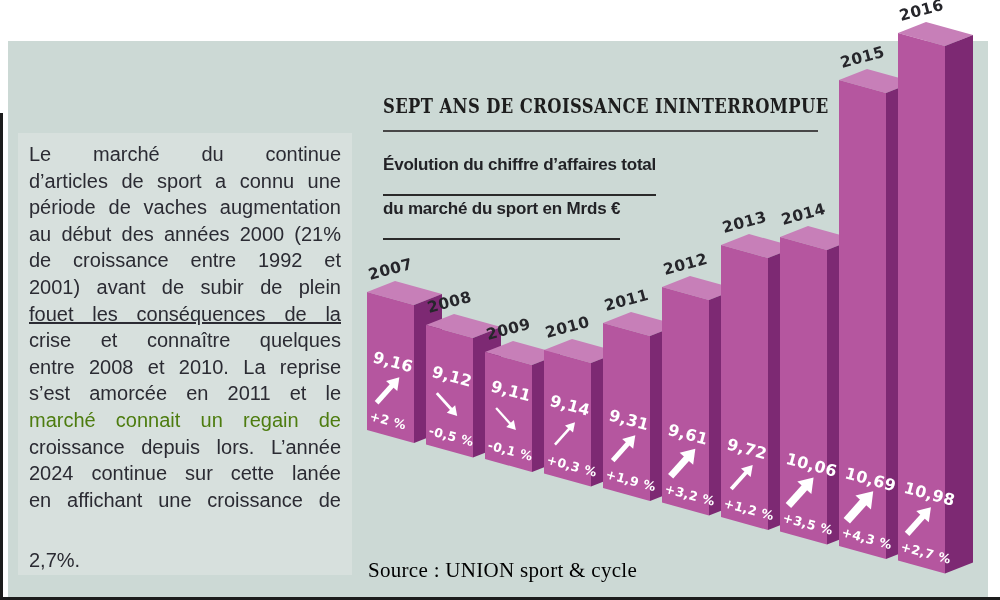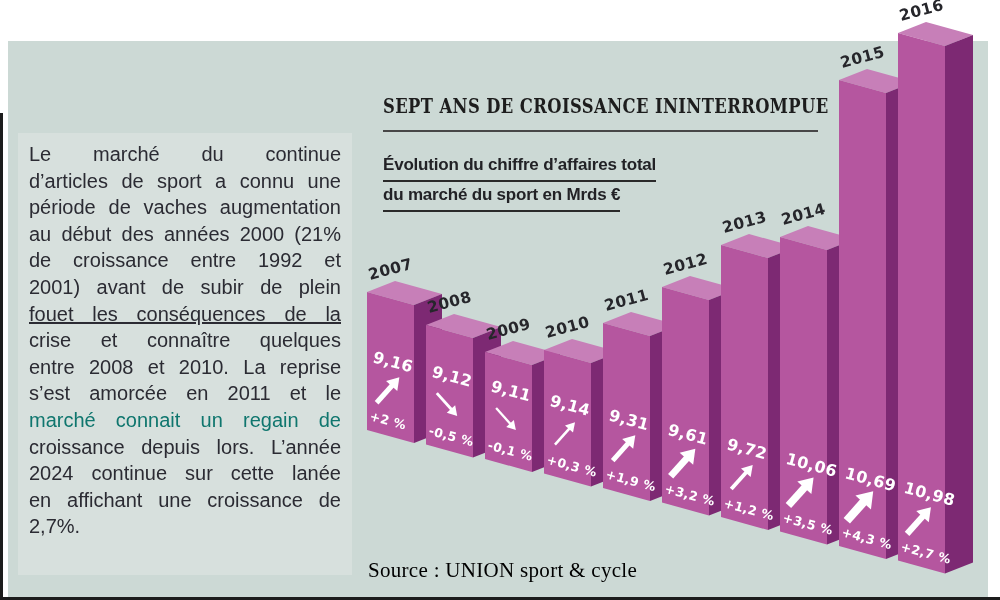--- a/index.html
+++ b/index.html
@@ -36,21 +36,21 @@
     font-size:21px;letter-spacing:0.5px;color:#1d1d1d;
   }
   #title-rule{
     position:absolute;left:383px;top:130px;width:435px;height:2px;background:#474747;
   }
   #chart-subtitle{
     position:absolute;left:383px;top:152px;color:#222226;
     font-weight:bold;font-size:17px;line-height:26px;
   }
   #chart-subtitle .uline{
-    display:inline-block;border-bottom:2px solid #2a2a2a;padding-bottom:2px;
+    display:inline-block;border-bottom:2px solid #2a2a2a;padding-bottom:16px;
     letter-spacing:-0.2px;
   }
   #source-note{
     position:absolute;left:368px;top:558px;
     font-family:"Liberation Serif",serif;
     font-size:21px;color:#000000;letter-spacing:0.3px;
   }
   #bars{
     position:absolute;left:0;top:0;width:1000px;height:600px;
   }
@@ -68,25 +68,25 @@
       <div class="jline" style="color: rgb(43, 43, 51);">Le marché du continue</div>
       <div class="jline" style="color: rgb(43, 43, 51);">d’articles de sport a connu une</div>
       <div class="jline" style="color: rgb(43, 43, 51);">période de vaches augmentation</div>
       <div class="jline" style="color: rgb(43, 43, 51);">au début des années 2000 (21%</div>
       <div class="jline" style="color: rgb(43, 43, 51);">de croissance entre 1992 et</div>
       <div class="jline" style="color: rgb(43, 43, 51);">2001) avant de subir de plein</div>
       <div class="jline" style="color: rgb(43, 43, 51); text-decoration: underline;">fouet les conséquences de la</div>
       <div class="jline" style="color: rgb(43, 43, 51);">crise et connaître quelques</div>
       <div class="jline" style="color: rgb(43, 43, 51);">entre 2008 et 2010. La reprise</div>
       <div class="jline" style="color: rgb(43, 43, 51);">s’est amorcée en 2011 et le</div>
-      <div class="jline" style="color: #0f766e;">marché connait un regain de</div>
+      <div class="jline" style="color: #4d7c0f;">marché connait un regain de</div>
       <div class="jline" style="color: rgb(43, 43, 51);">croissance depuis lors. L’année</div>
       <div class="jline" style="color: rgb(43, 43, 51);">2024 continue sur cette lanée</div>
       <div class="jline" style="color: rgb(43, 43, 51);">en affichant une croissance de</div>
-      <div class="jline last" style="color: rgb(43, 43, 51);">2,7%.</div>
+      <div class="jline last" style="color: rgb(43, 43, 51); margin-top: 34px;">2,7%.</div>
     </div>
 </div>
 
 <div id="chart-title-wrap">
   <h1 id="chart-title">SEPT ANS DE CROISSANCE ININTERROMPUE</h1>
 </div>
 <div id="title-rule"></div>
 
 <div id="chart-subtitle">
   <div><span class="uline">Évolution du chiffre d’affaires total</span></div>

